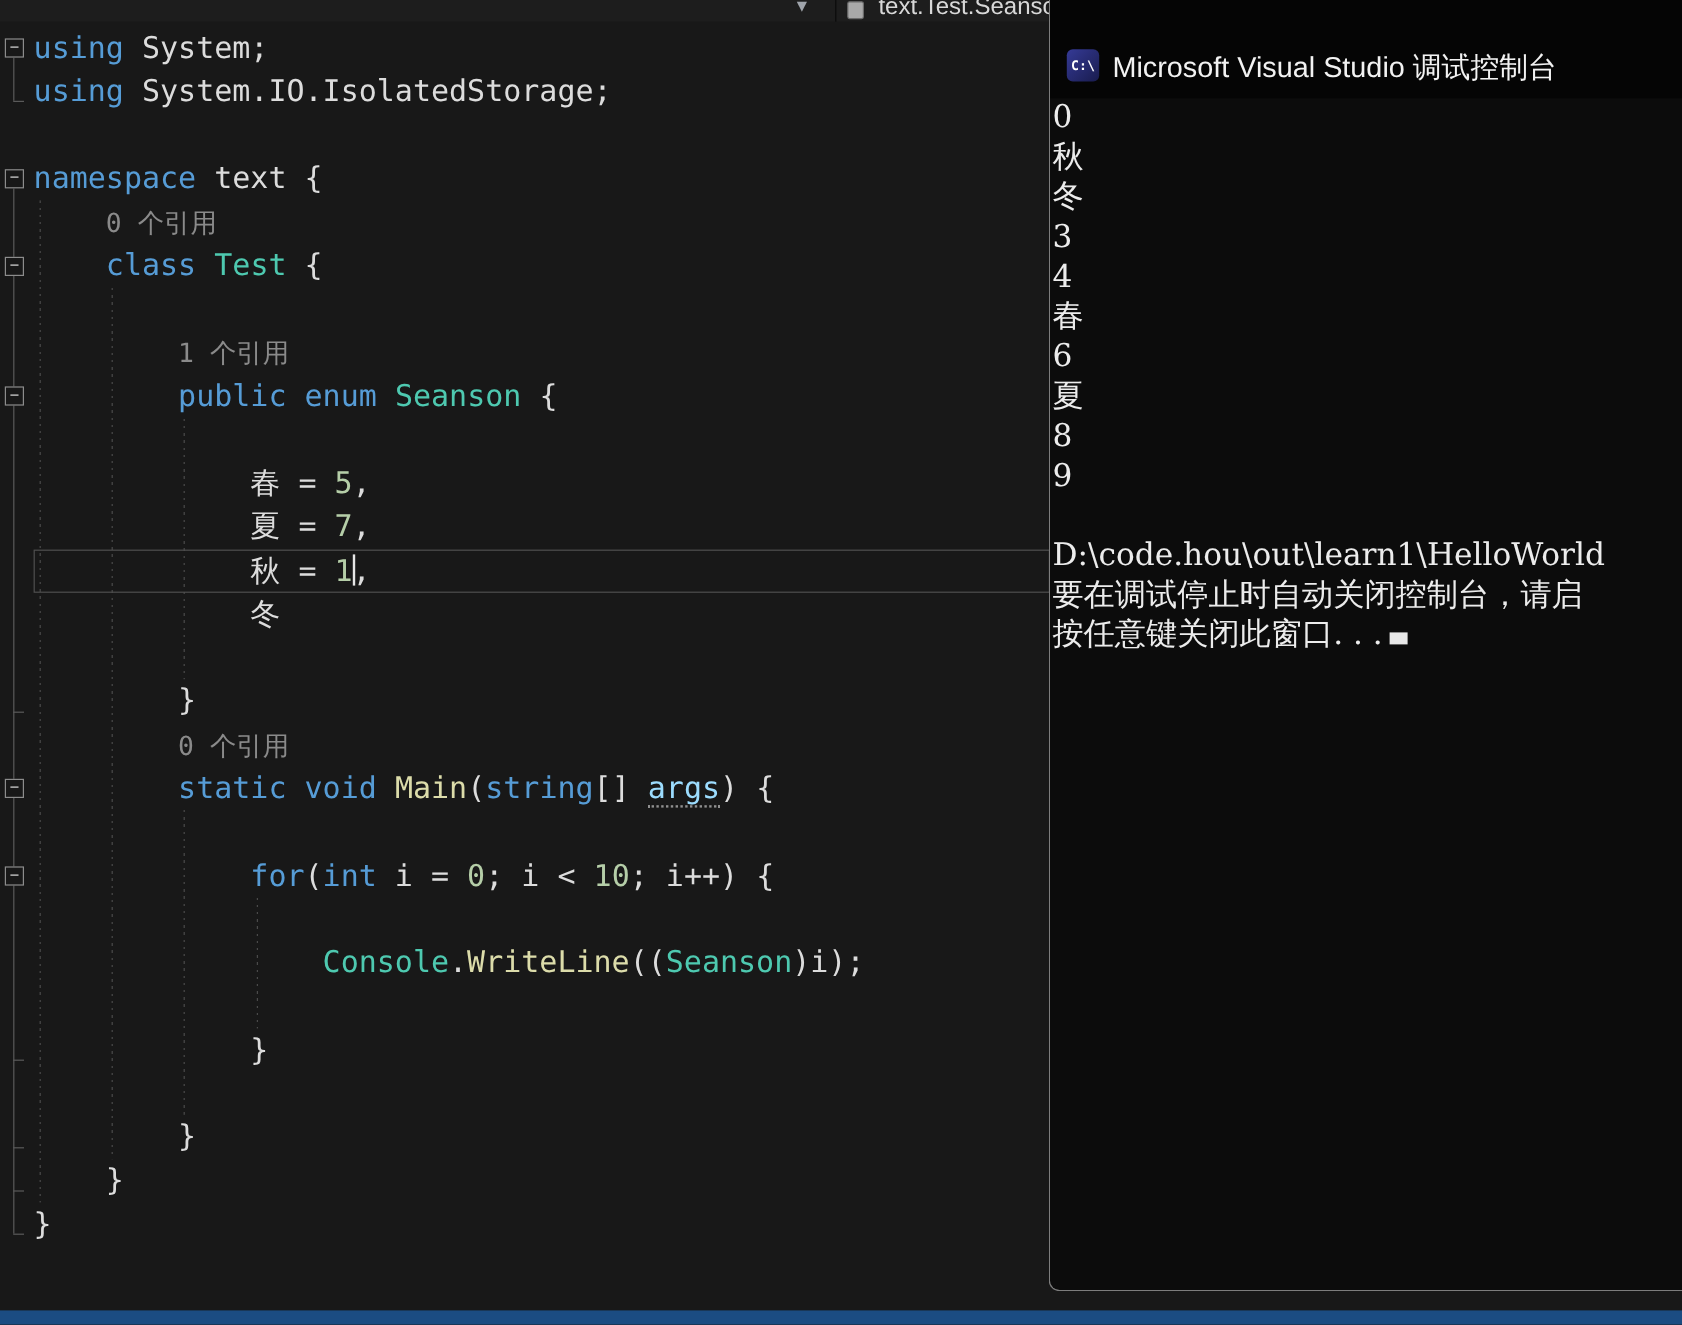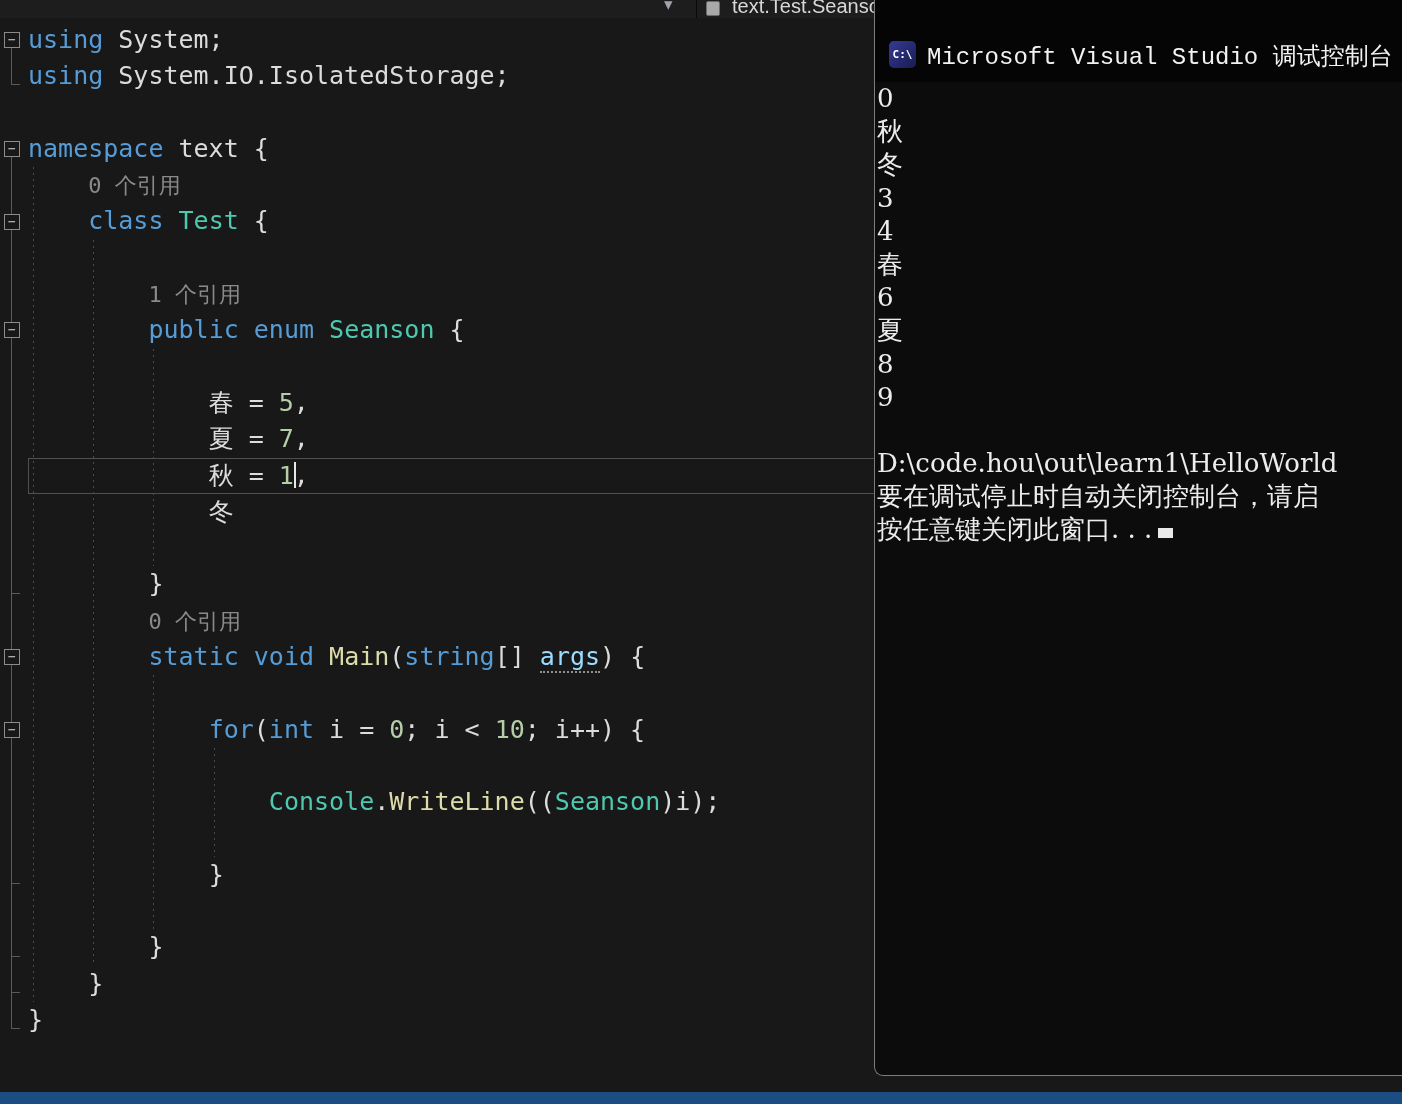--- a/index.html
+++ b/index.html
@@ -37,21 +37,21 @@
          background-image:repeating-linear-gradient(to bottom,#4a4a4a 0 2px,transparent 2px 6px)}
 
   
   .console{position:absolute;left:874px;top:0;width:530px;height:1076px;background:#0c0c0c;
            border-left:1px solid #7d7d7d;border-bottom:1px solid #7d7d7d;
            border-bottom-left-radius:9px;z-index:5;overflow:hidden}
   .ctitle{position:absolute;left:0;top:0;right:0;height:82px;background:#050505}
   .cicon{position:absolute;left:14px;top:41px;width:27px;height:27px;border-radius:5px;
          background:linear-gradient(135deg,#353a96,#191c4e);color:#fff;font-size:11px;font-weight:bold;
          line-height:27px;text-align:center;font-family:"DejaVu Sans Mono",monospace}
-  .ctext{position:absolute;left:52px;top:40px;font-family:Liberation Mono, monospace;
+  .ctext{position:absolute;left:52px;top:40px;font-family:Liberation Sans, sans-serif;
          font-size:24px;color:#f2f2f2;white-space:nowrap}
   .cbody{position:absolute;left:2px;top:82px;right:0;bottom:0;font-family:"DejaVu Serif",serif;
          font-size:26px;line-height:33.2px;color:#ececec;white-space:pre}
   .cline{height:33.2px}
   .cblock{display:inline-block;width:15px;height:10px;background:#e8e8e8;margin-left:6px}
 
   
   .statusbar{position:absolute;left:0;bottom:0;width:1402px;height:12px;z-index:6}
 </style>
 </head>

